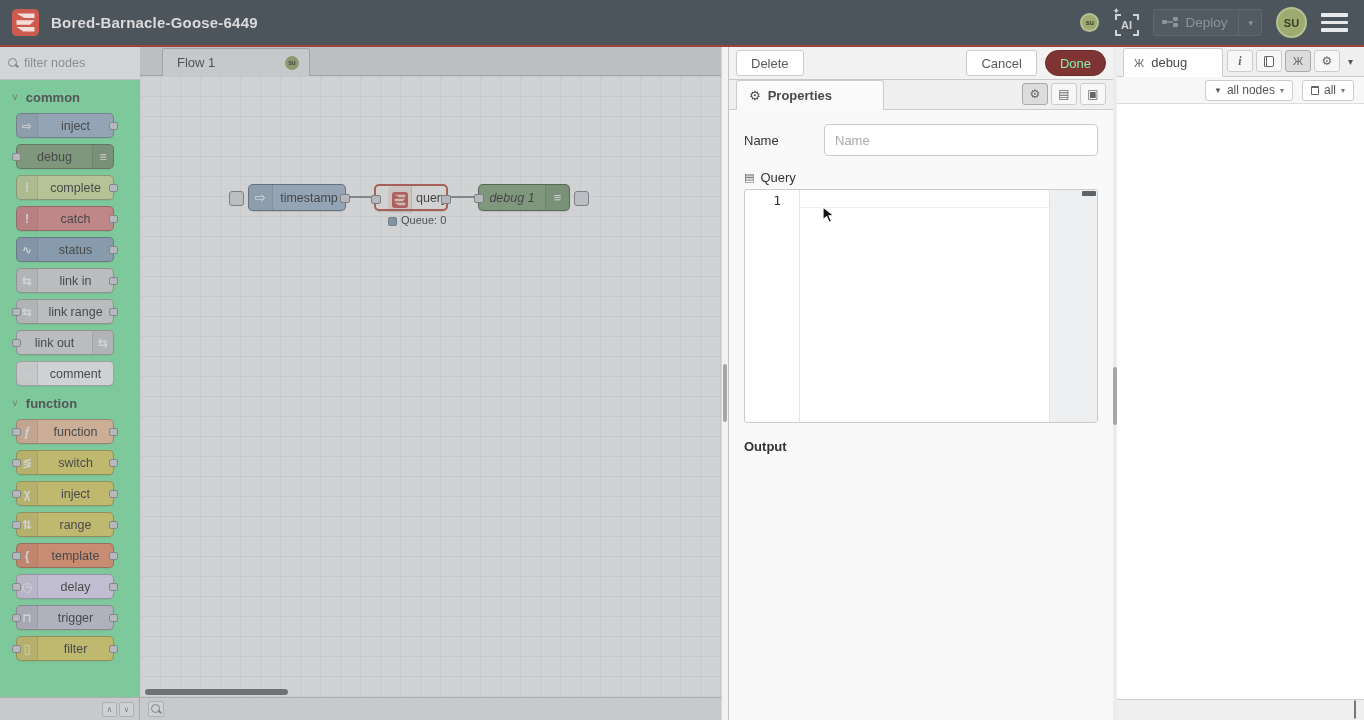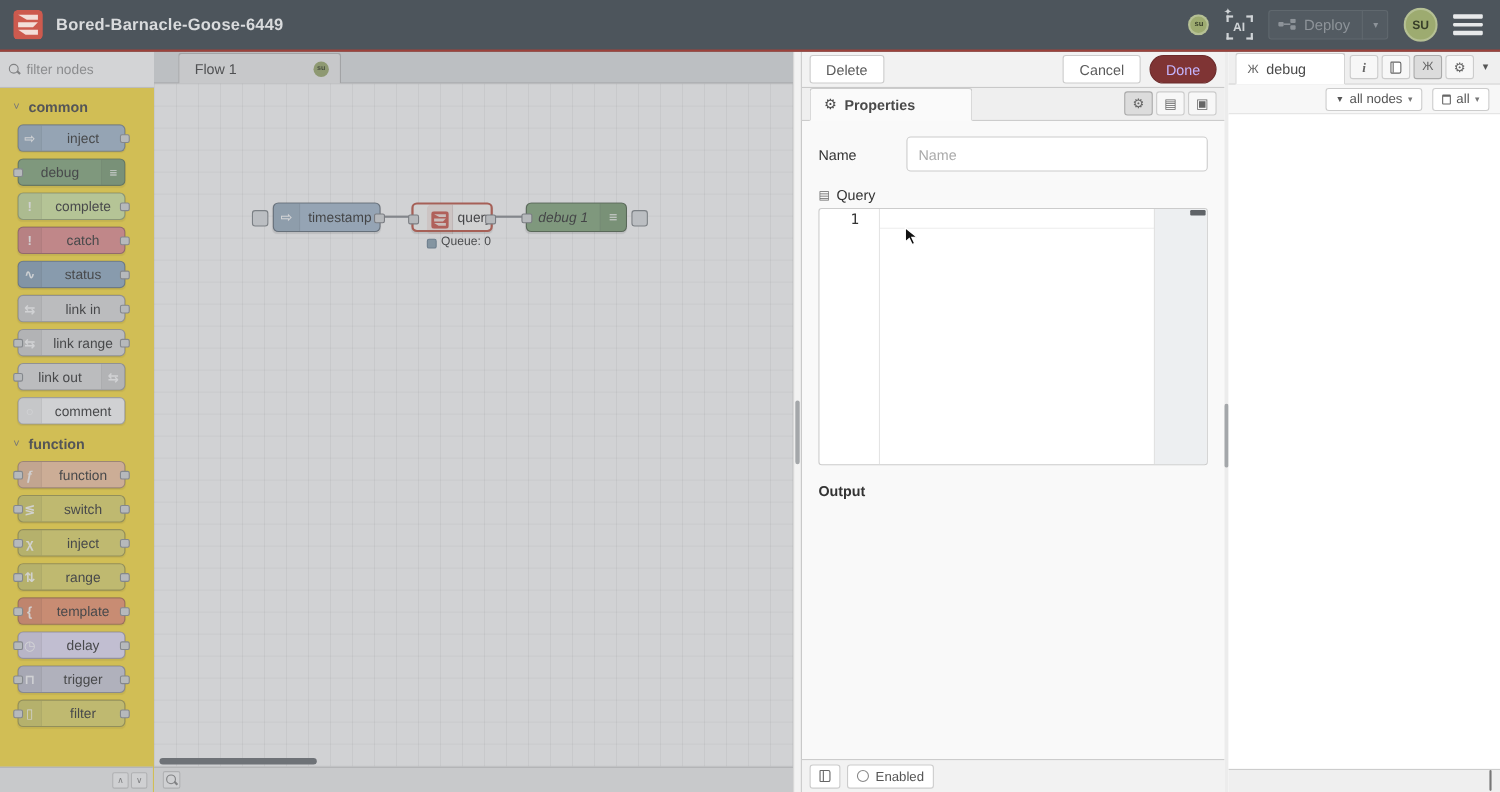--- a/index.html
+++ b/index.html
@@ -22,21 +22,21 @@
   .ai-c3{left:2px;bottom:0;border-right:none;border-top:none;}
   .ai-c4{right:0;bottom:0;border-left:none;border-top:none;}
   .ai-spark { position:absolute; left:-1px; top:-4px; font-size:9px; }
   .deploy-btn { display:flex; align-items:center; height:27px; background:#535b62; border:1px solid #60686e; border-radius:3px; color:#8d9399; font-size:13.5px; padding:0 8px; gap:7px; }
   .deploy-sep { width:1px; height:27px; background:#60686e; margin-left:4px; }
   .deploy-chev { font-size:9px; padding-left:2px; }
   .hamburger { display:flex; flex-direction:column; gap:4px; width:27px; cursor:pointer; }
   .hamburger span { display:block; height:3.5px; background:#e7e9ea; border-radius:1px; }
 
   
-  .palette { position:absolute; left:0; top:47px; width:169px; bottom:0; background:#fde047; border-right:2px solid #b91c1c; }
+  .palette { position:absolute; left:0; top:47px; width:169px; bottom:0; background:#86efac; border-right:2px solid #b91c1c; }
   .pal-search { height:33px; background:#fff; border-bottom:1px solid #ddd; display:flex; align-items:center; padding:0 8px; gap:6px; }
   .search-glyph { position:relative; width:10px; height:10px; flex:none; }
   .search-glyph::before { content:""; position:absolute; left:0; top:0; width:7px; height:7px; border:1.5px solid #8a8a8a; border-radius:50%; }
   .search-glyph::after { content:""; position:absolute; left:7px; top:7px; width:4px; height:1.5px; background:#8a8a8a; transform:rotate(45deg); }
   .pal-search input { border:none; outline:none; width:100%; font-size:12.5px; color:#444; background:transparent; font-family:inherit; }
   .pal-search input::placeholder { color:#9a9a9a; }
   .pal-scroll { position:absolute; top:33px; left:0; right:0; bottom:23px; overflow:hidden; }
   .pal-scrollbar { position:absolute; right:2px; top:40px; width:5px; height:595px; background:#9a9da0; border-radius:3px; }
   .pal-header { display:flex; align-items:center; gap:8px; margin:10px 0 8px 12px; color:#555; }
   .pal-header .chev { font-size:10px; color:#777; }
@@ -83,21 +83,21 @@
   .grip-col { position:absolute; top:47px; bottom:0; background:#f2f2f2; z-index:6; }
   .grip-col.left { left:721px; width:7px; border-left:1px solid #d5d5d5; }
   .grip-col.right { left:1113px; width:4px; background:#ececec; }
   .grip-handle { position:absolute; left:50%; transform:translateX(-50%); width:4px; height:58px; background:#a4a7aa; border-radius:2px; }
 
   
   .tray { position:absolute; left:728px; top:47px; width:385px; bottom:0; background:#f9f9f9; border-left:1px solid #c4c4c4; display:flex; flex-direction:column; z-index:10; }
   .tray-header { height:29px; background:#f2f2f2; border-bottom:1px solid #d4d4d4; display:flex; align-items:center; padding:0 14px; font-size:14px; font-weight:bold; color:#4a4a4a; }
   .tray-toolbar { height:33px; background:#f2f2f2; border-bottom:1px solid #c9c9c9; display:flex; align-items:center; padding:0 7px; gap:8px; }
   .btn { height:26px; background:#fff; border:1px solid #ccc; border-radius:3px; font-size:13px; color:#5a5a5a; padding:0 14px; font-family:inherit; }
-  .btn.primary { background:#7f3434; border-color:#6b2a2a; color:#c4b5fd;border-radius:13px; }
+  .btn.primary { background:#7f3434; border-color:#6b2a2a; color:#86efac;border-radius:13px; }
   .toolbar-spacer { flex:1; }
   .tray-tabbar { height:30px; background:#efefef; border-bottom:1px solid #ccc; display:flex; align-items:flex-end; padding:0 7px; position:relative; }
   .prop-tab { height:30px; width:148px; background:#fafafa; border:1px solid #ccc; border-bottom:1px solid #fafafa; border-radius:3px 3px 0 0; display:flex; align-items:center; gap:7px; padding:0 12px; margin-bottom:-1px; font-size:13px; font-weight:bold; color:#4a4a4a; }
   .tab-mini-btns { margin-left:auto; display:flex; gap:3px; margin-bottom:4px; }
   .mini-btn { width:26px; height:22px; border:1px solid #ccc; border-radius:3px; background:#f7f7f7; color:#666; font-size:12px; display:flex; align-items:center; justify-content:center; }
   .mini-btn.active { background:#dcdcdc; border-color:#aaa; }
   .tray-body { flex:1; padding:14px 15px 0 15px; overflow:hidden; position:relative; }
   .form-row { display:flex; align-items:center; margin-bottom:14px; }
   .form-label { width:80px; font-size:13px; color:#333; }
   .form-input { flex:1; height:32px; border:1px solid #ccc; border-radius:4px; font-size:13px; color:#333; padding:0 10px; font-family:inherit; background:#fff; }
@@ -396,29 +396,20 @@
         <div class="gutter">1</div>
         <div class="code-area">
           <div class="active-line"></div>
           <div class="minimap">
             <div class="minimap-slider"></div>
           </div>
         </div>
       </div>
       <div class="output-label">Output</div>
     </div>
-    <div class="tray-footer">
-      <button class="foot-btn">
-          <span class="book-glyph"></span>
-        </button>
-      <button class="foot-btn">
-        <span class="radio-circle"></span>
-        <span>Enabled</span>
-      </button>
-    </div>
   </div>
 
   <div class="sidebar">
     <div class="side-tabbar">
       <div class="side-tab">
         <span class="bug-glyph">Ж</span>
         <span>debug</span>
       </div>
       <div class="side-tab-btns">
         <div class="mini-btn">

